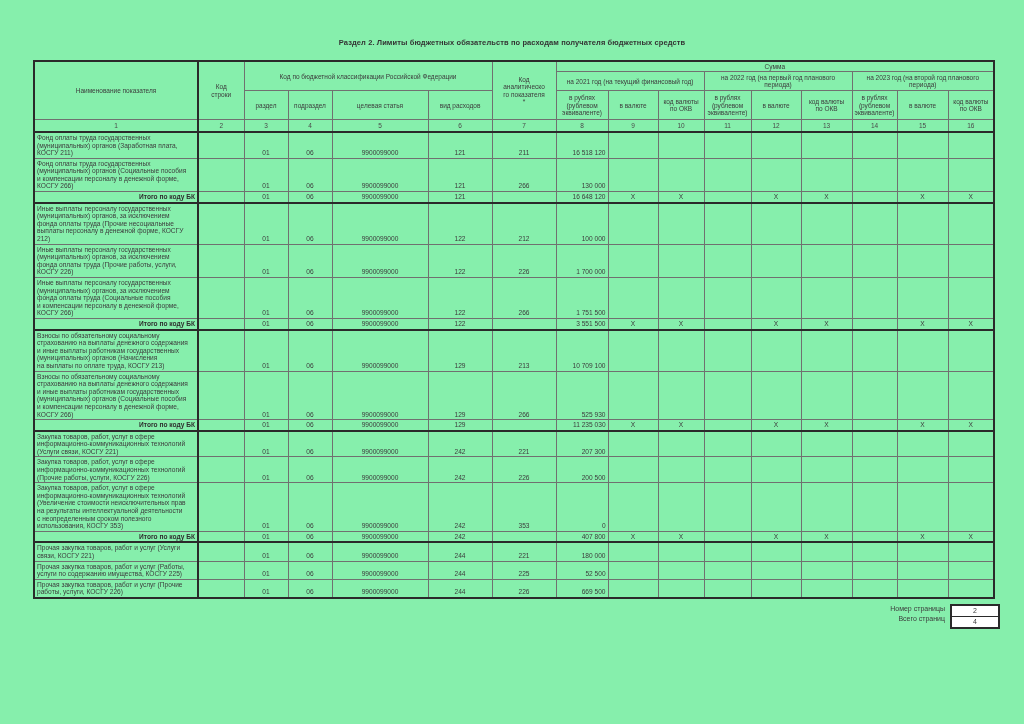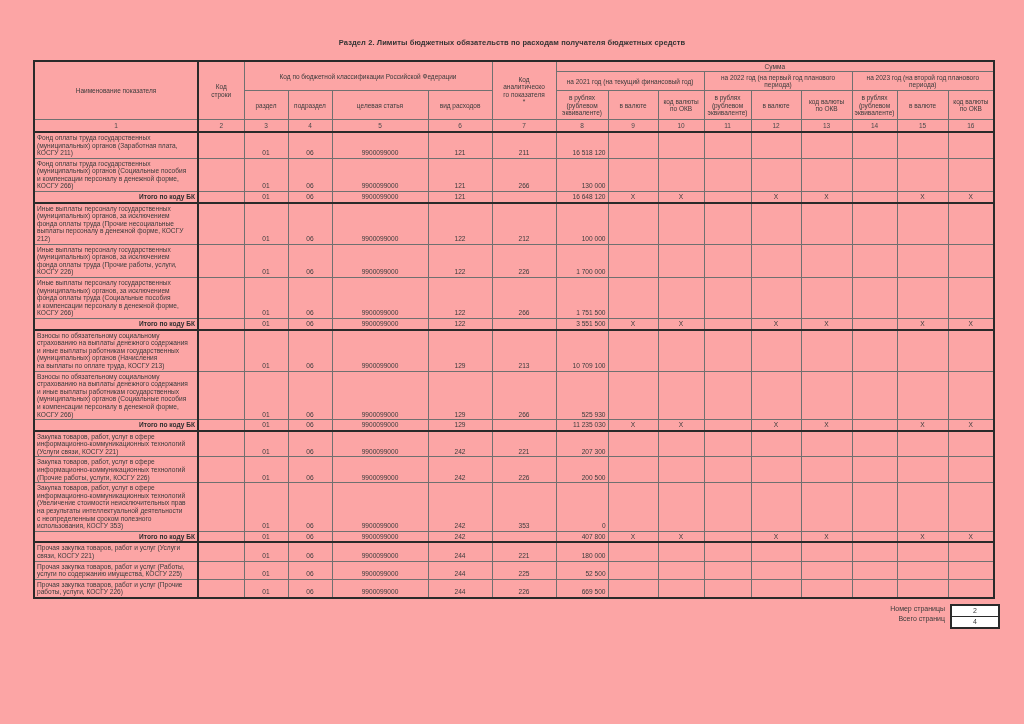--- a/index.html
+++ b/index.html
@@ -1,17 +1,17 @@
 <!DOCTYPE html>
 <html><head>
 <meta charset="utf-8">
 <style>
   html,body { margin:0; padding:0; background:#ffffff; }
   .page {
-    width:1024px; height:724px; background:#fca5a5; position:relative;
+    width:1024px; height:724px; background:#86efac; position:relative;
     font-family:"Liberation Sans", sans-serif; color:#3c3c3c; box-sizing:border-box; overflow:hidden;
   }
   .title {
     padding-top:38px; text-align:center; font-size:7.5px; font-weight:bold; color:#333333;
     letter-spacing:0.1px;
   }
   table.budget {
     border-collapse:collapse; table-layout:fixed; width:960px; margin:13px 0 0 33px;
     border:2px solid #2a2a2a;
   }

